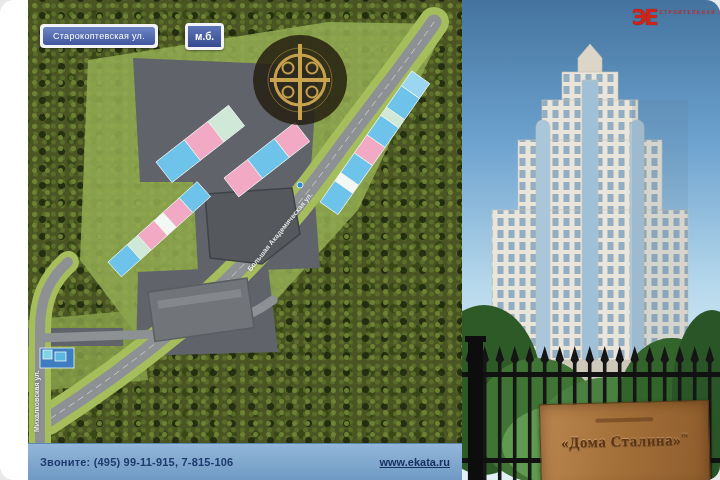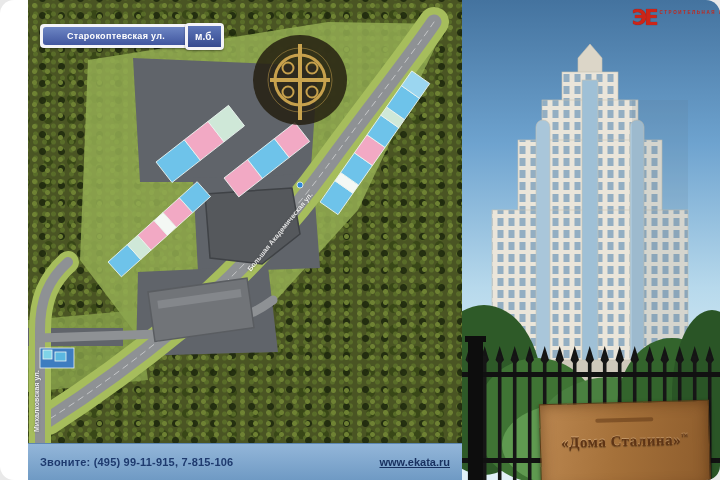--- a/index.html
+++ b/index.html
@@ -12,22 +12,22 @@
     background-image:
       radial-gradient(circle, rgba(112,132,52,.95) 0 2px, transparent 3px),
       radial-gradient(circle, rgba(28,38,12,.85) 0 3px, transparent 4px),
       radial-gradient(circle, rgba(92,112,42,.85) 0 2px, transparent 3px),
       radial-gradient(circle, rgba(55,70,22,.9) 0 4px, transparent 5px);
     background-size:13px 11px,19px 17px,9px 8px,23px 21px;
     background-position:0 0,5px 7px,3px 2px,9px 4px;}
   .map svg{position:absolute;left:0;top:0;}
   .map-label-wrap{position:absolute;left:12px;top:24px;background:#f4f4f8;border-radius:4px;
     padding:3px;box-shadow:0 1px 2px rgba(0,0,0,.4);display:flex;}
-  .map-label{background:linear-gradient(#6d86c4,#41569f);color:#fff;font-weight:bold;
-    font-size:9px;padding:4px 24px;border-radius:3px;white-space:nowrap;letter-spacing:.3px;}
+  .map-label{background:linear-gradient(#6d86c4,#41569f);color:#fff;font-weight:normal;
+    font-size:9px;padding:4px 10px;border-radius:3px;white-space:nowrap;letter-spacing:.3px;}
   .map-badge-wrap{position:absolute;left:157px;top:23px;background:#f4f4f8;border-radius:4px;
     padding:3px;box-shadow:0 1px 2px rgba(0,0,0,.4);}
   .map-badge{background:linear-gradient(#5d76b8,#35498f);color:#fff;font-weight:bold;
     font-size:10px;padding:5px 7px;border-radius:0;}
   .road-label{position:absolute;color:#ffffff;font-size:7px;font-weight:bold;opacity:.85;
     white-space:nowrap;text-shadow:0 0 2px rgba(60,60,60,.8);}
   .road-label.diag{left:218px;top:268px;transform:rotate(-51deg);transform-origin:0 0;}
   .road-label.vert{left:5px;top:432px;transform:rotate(-90deg);transform-origin:0 0;}
   
   .contact-bar{position:absolute;left:28px;top:443px;width:434px;height:37px;

